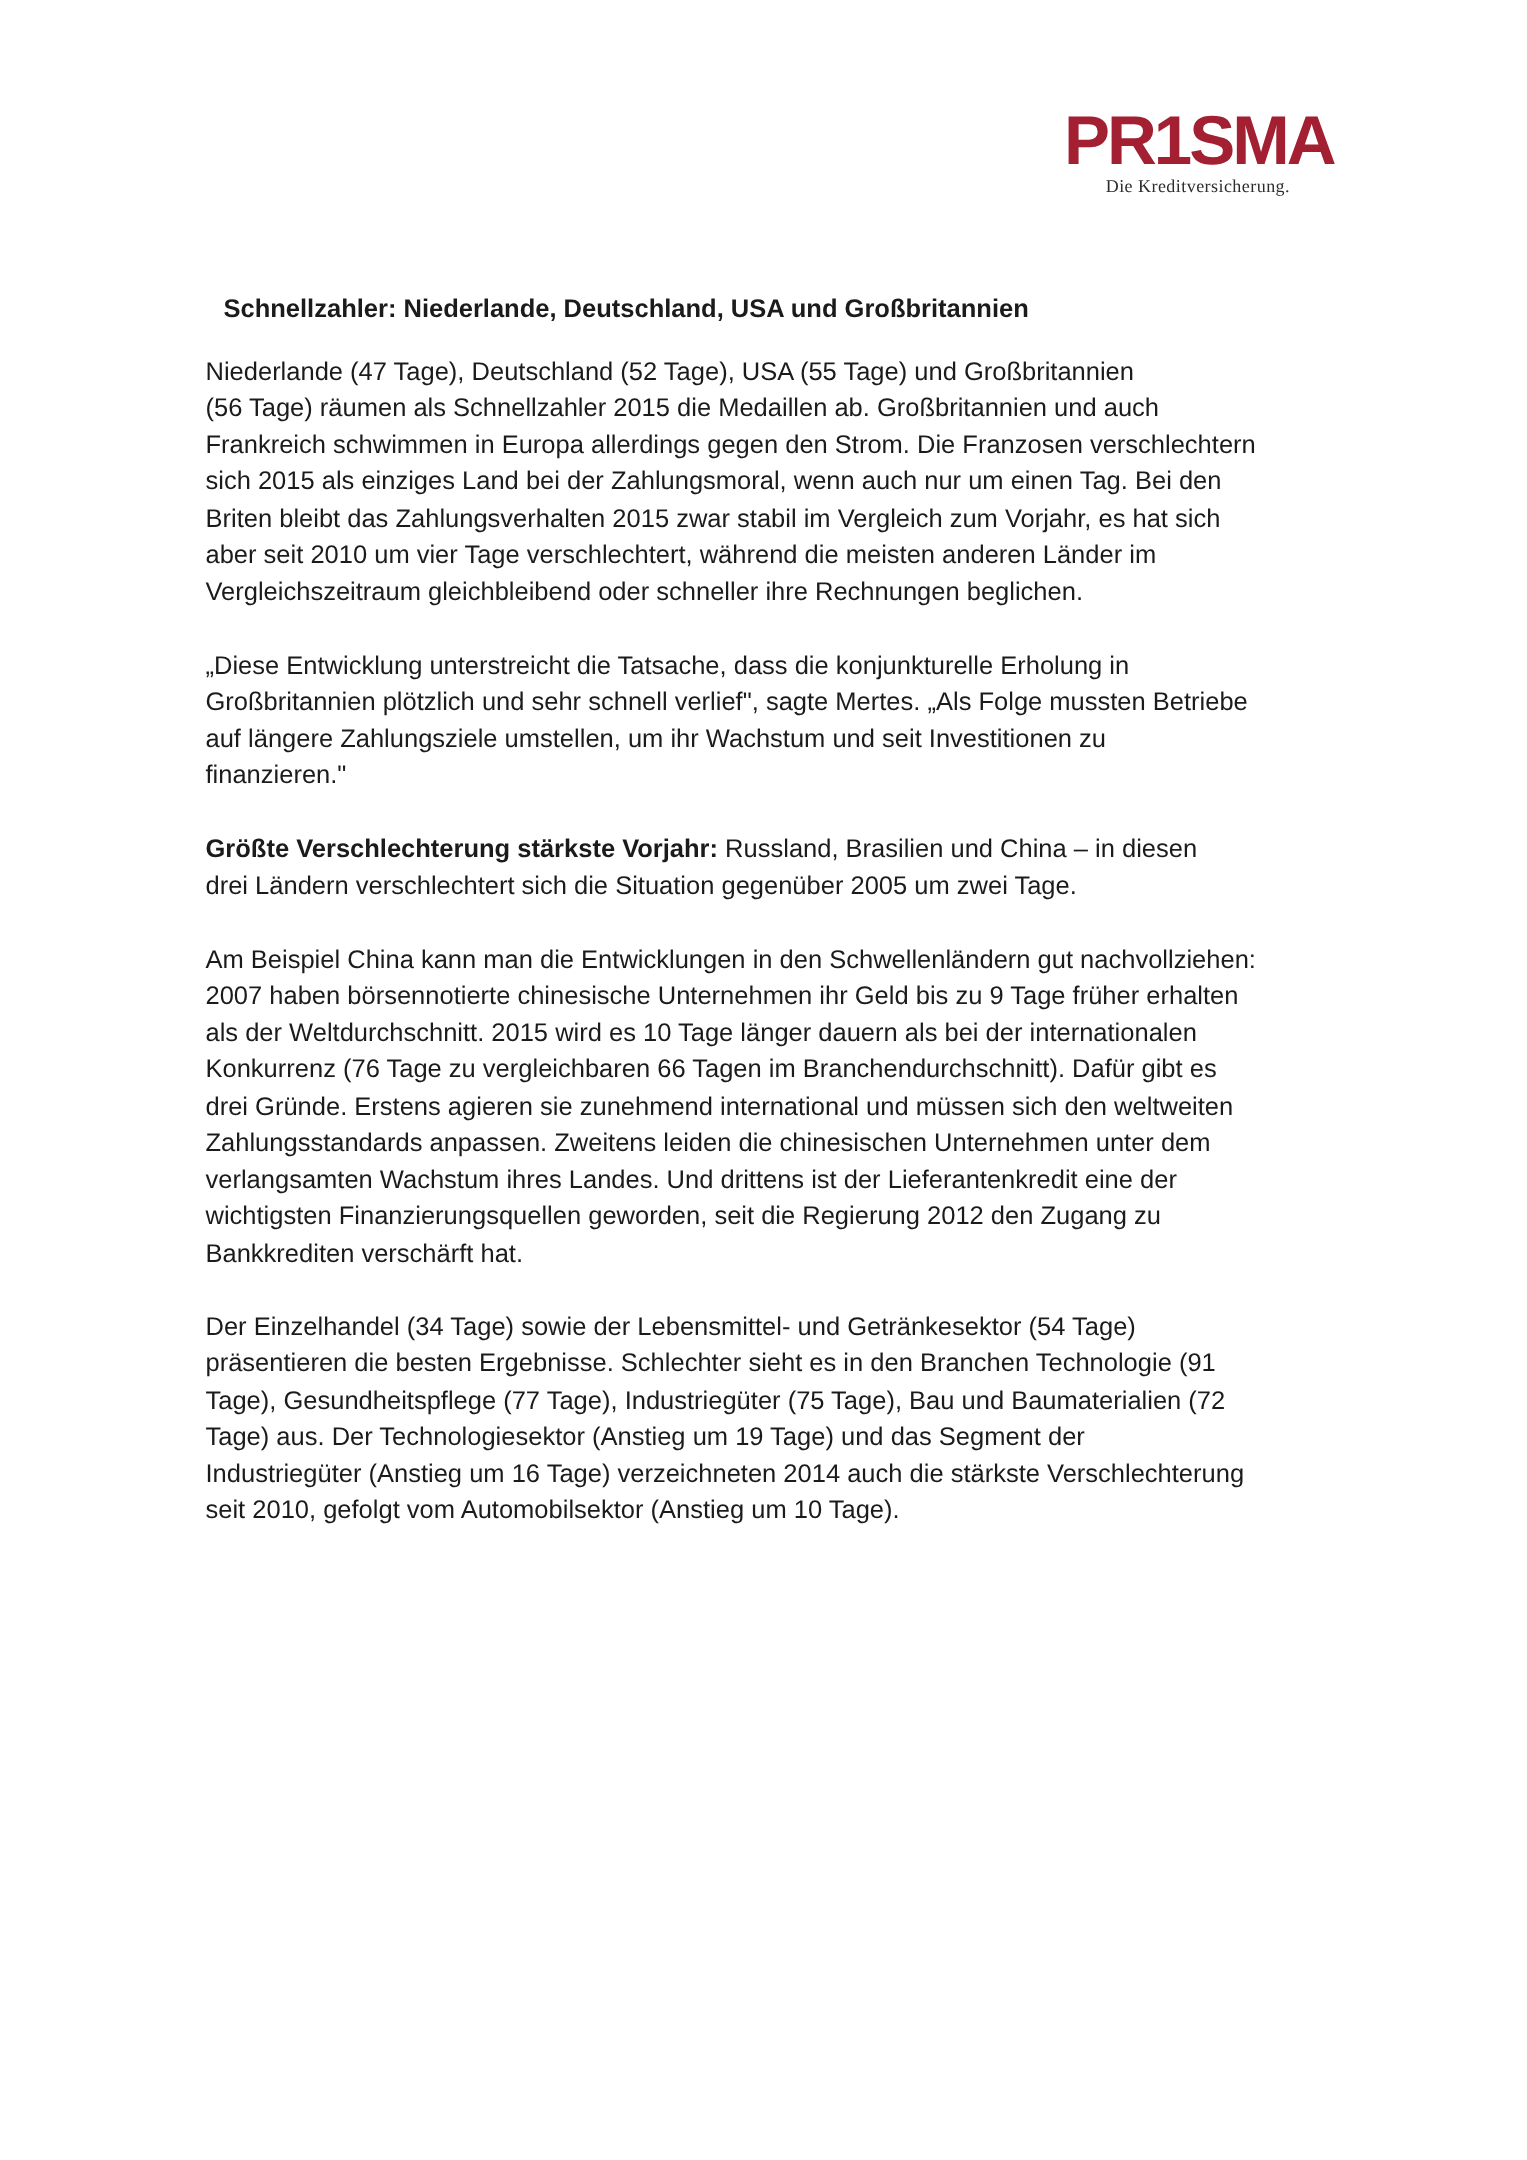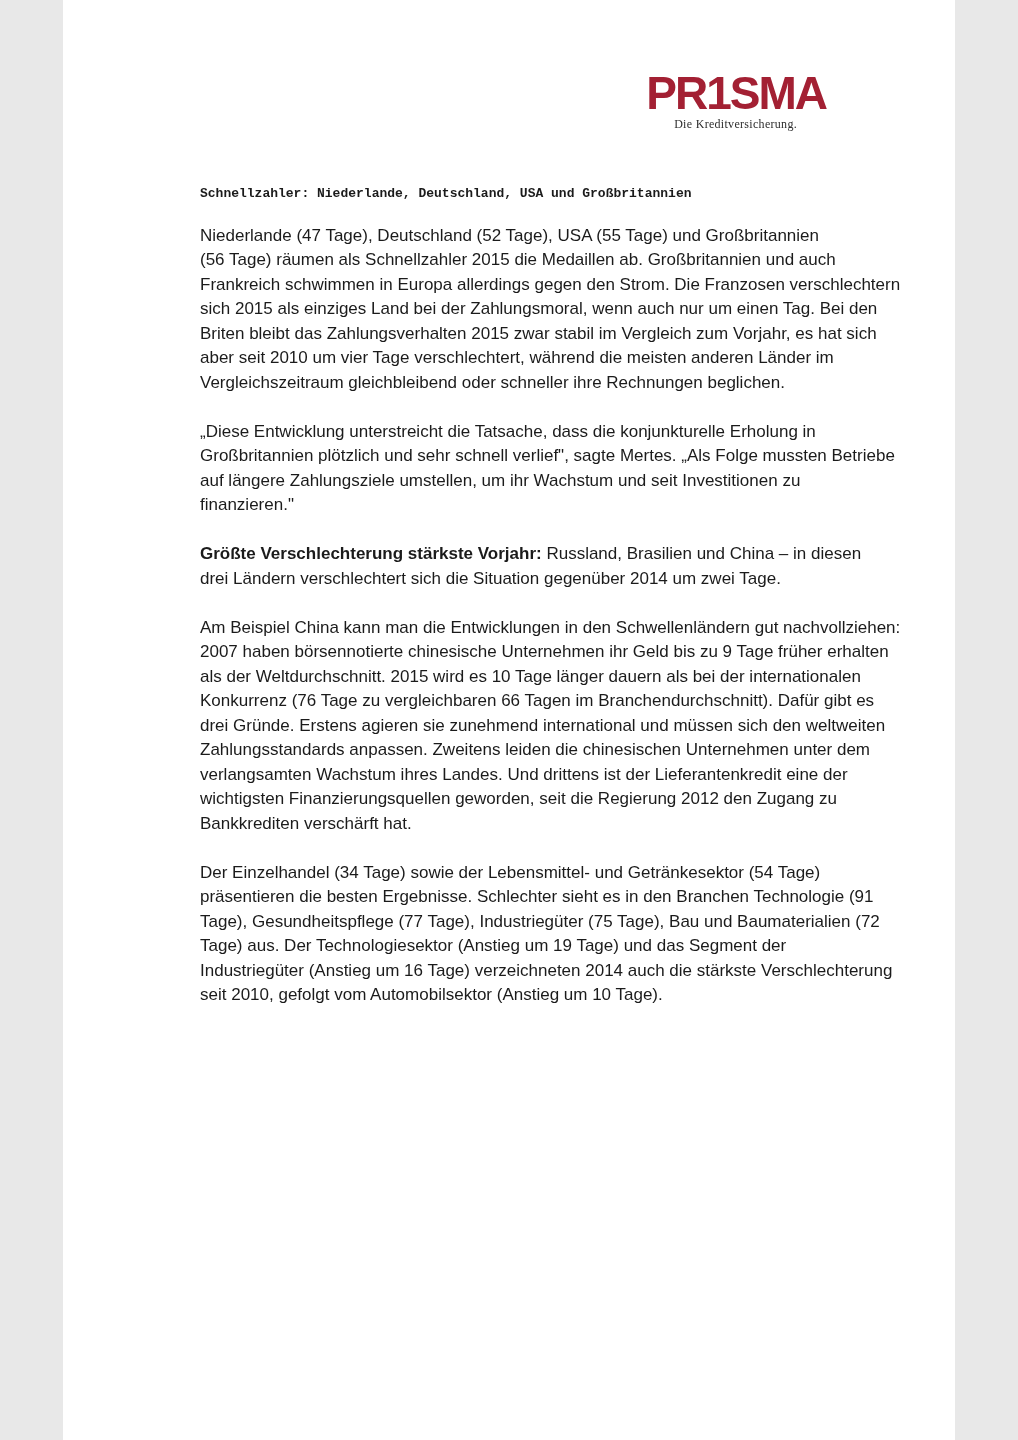--- a/index.html
+++ b/index.html
@@ -1,18 +1,18 @@
 <!DOCTYPE html>
 <html lang="de"><head>
 <meta charset="utf-8">
 <style>
   html, body { margin: 0; padding: 0; background: #e8e8e8; }
   .page {
     position: relative;
-    width: 892px;
+    width: 1018px;
     height: 1440px;
     margin: 0 auto;
     background: #ffffff;
     font-family: "Liberation Sans", sans-serif;
     color: #1b1b1b;
     overflow: hidden;
   }
   .brand {
     position: absolute;
     top: 70px;
@@ -35,25 +35,24 @@
   }
   .content {
     position: absolute;
     left: 137px;
     top: 182px;
     width: 800px;
     font-size: 17px;
     line-height: 24.5px;
   }
   .content h2 {
-    margin: 0;
-    font-size: 13px;
+    margin: 12px;
+    font-size: 17px;
     line-height: 24.5px;
     font-weight: 700;
-    font-family: Liberation Mono, monospace;
   }
   .content p {
     margin: 0 0 24.5px 0;
     white-space: pre-line;
   }
   .content section { margin: 0; }
   .content section p { margin-bottom: 24.5px; margin-top: 17px; }
   .lead { font-weight: 700; }
 </style>
 </head>
@@ -78,21 +77,21 @@
 aber seit 2010 um vier Tage verschlechtert, während die meisten anderen Länder im
 Vergleichszeitraum gleichbleibend oder schneller ihre Rechnungen beglichen.</p>
     </section>
 
     <p>„Diese Entwicklung unterstreicht die Tatsache, dass die konjunkturelle Erholung in
 Großbritannien plötzlich und sehr schnell verlief", sagte Mertes. „Als Folge mussten Betriebe
 auf längere Zahlungsziele umstellen, um ihr Wachstum und seit Investitionen zu
 finanzieren."</p>
 
     <p><span class="lead">Größte Verschlechterung stärkste Vorjahr:</span><span> Russland, Brasilien und China – in diesen
-drei Ländern verschlechtert sich die Situation gegenüber 2014 um zwei Tage.</span></p>
+drei Ländern verschlechtert sich die Situation gegenüber 2005 um zwei Tage.</span></p>
 
     <p>Am Beispiel China kann man die Entwicklungen in den Schwellenländern gut nachvollziehen:
 2007 haben börsennotierte chinesische Unternehmen ihr Geld bis zu 9 Tage früher erhalten
 als der Weltdurchschnitt. 2015 wird es 10 Tage länger dauern als bei der internationalen
 Konkurrenz (76 Tage zu vergleichbaren 66 Tagen im Branchendurchschnitt). Dafür gibt es
 drei Gründe. Erstens agieren sie zunehmend international und müssen sich den weltweiten
 Zahlungsstandards anpassen. Zweitens leiden die chinesischen Unternehmen unter dem
 verlangsamten Wachstum ihres Landes. Und drittens ist der Lieferantenkredit eine der
 wichtigsten Finanzierungsquellen geworden, seit die Regierung 2012 den Zugang zu
 Bankkrediten verschärft hat.</p>

